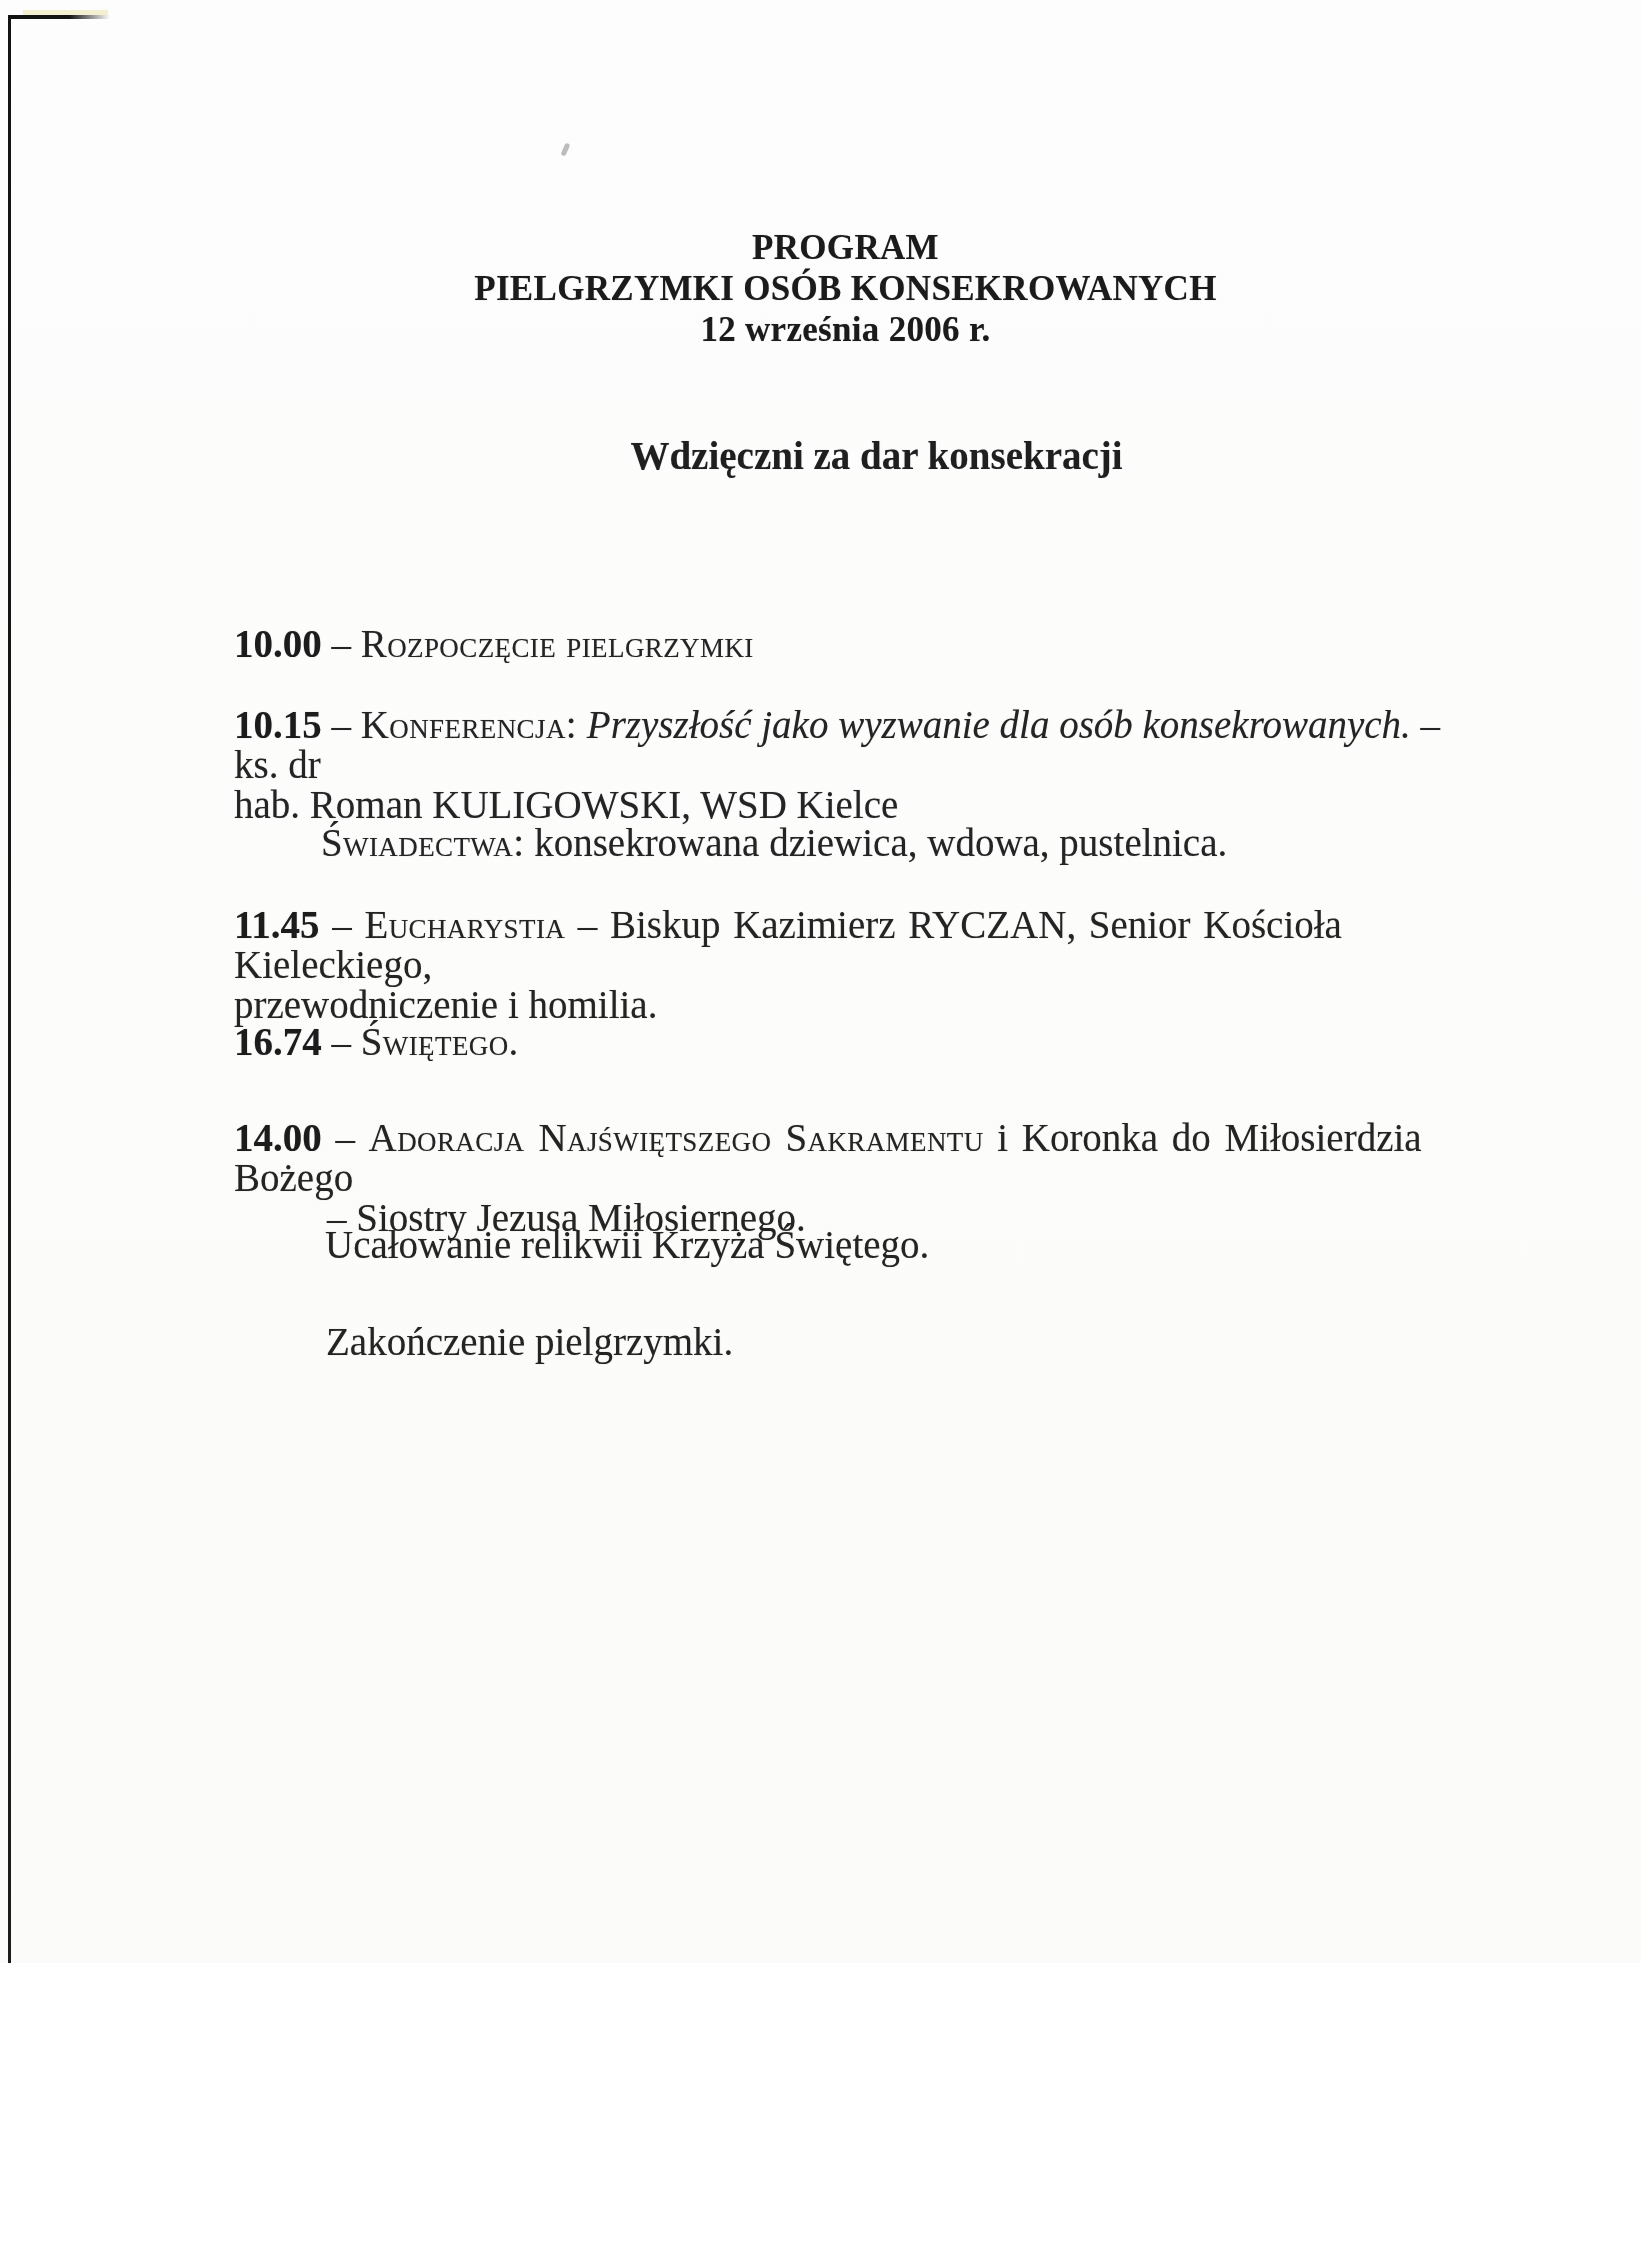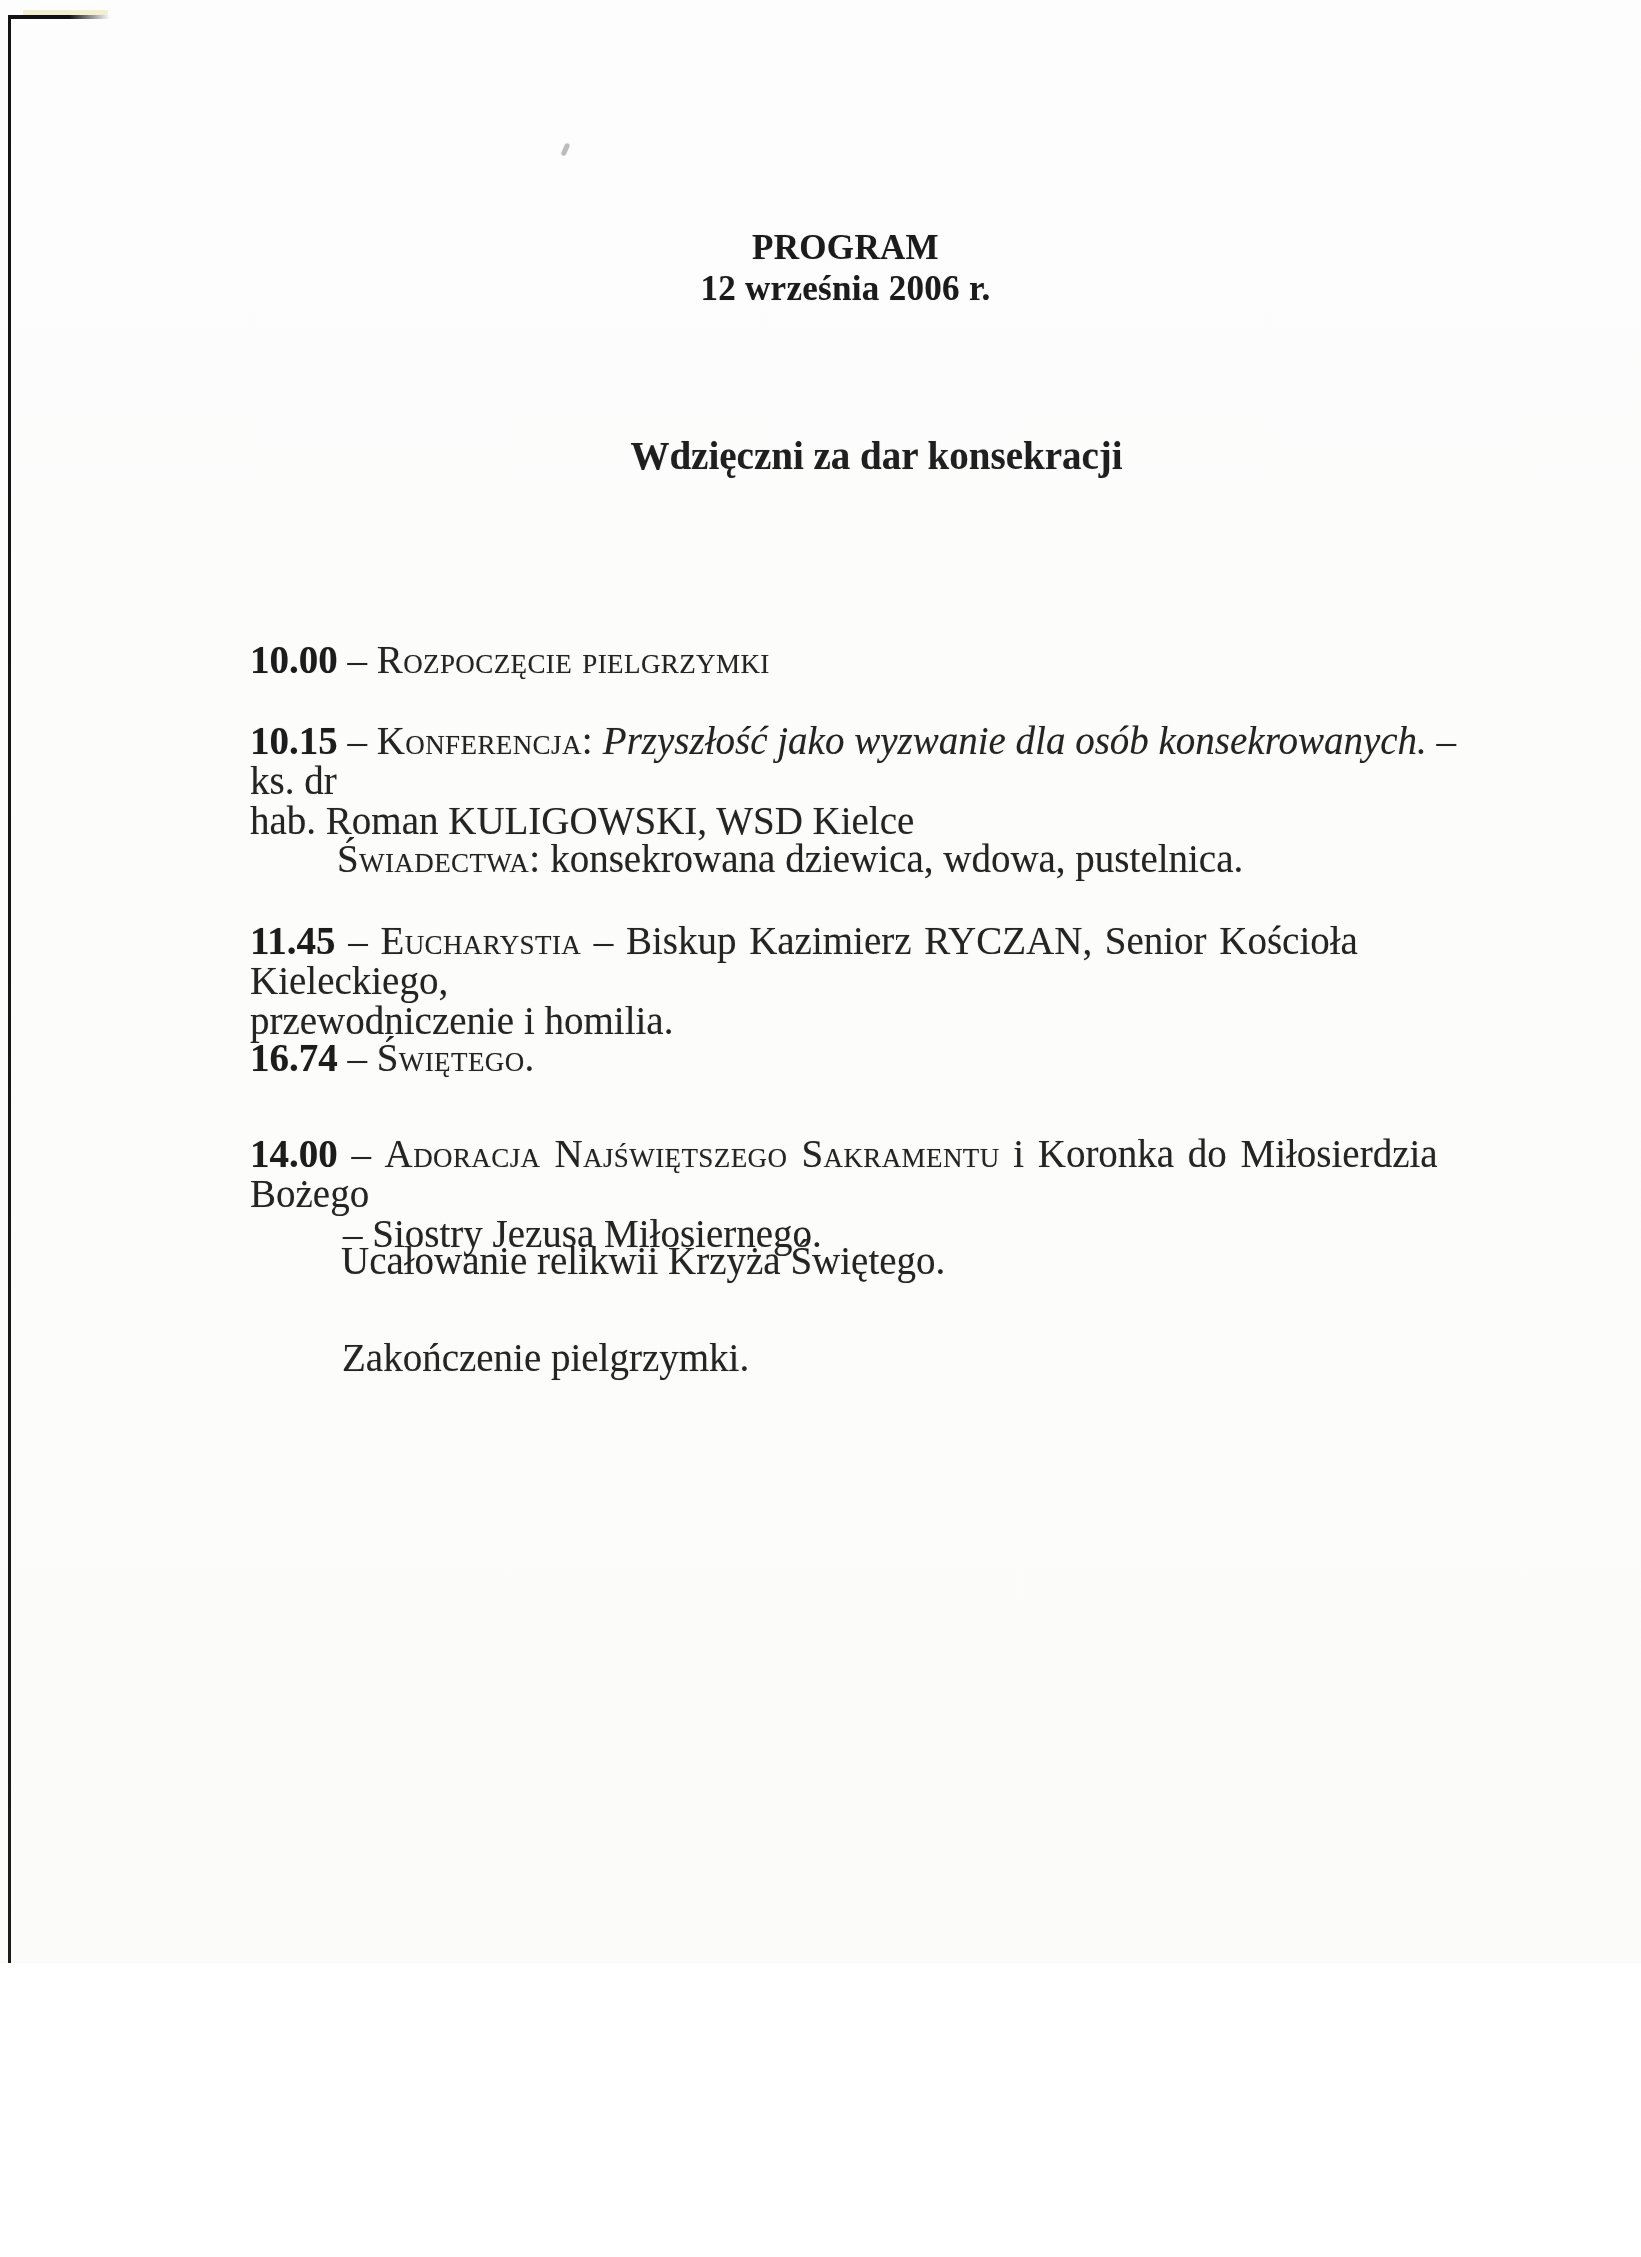--- a/index.html
+++ b/index.html
@@ -78,21 +78,21 @@
     font-size: 39px;
     font-weight: bold;
     color: #1f1f1f;
   }
 
   
   .item {
     position: absolute;
     left: 234px;
     width: 1226px;
-    margin: 16px;
+    margin: 0;
     font-size: 39px;
     line-height: 40px;
     color: #242424;
   }
   .time { font-weight: bold; color: #1c1c1c; }
   .sc { font-variant: small-caps; letter-spacing: 0.4px; }
   .it { font-style: italic; }
 
   .p1 { top: 624px; }
   .p2 { top: 705px; }
@@ -112,20 +112,21 @@
 <div class="page">
 
   <div class="scan-cream"></div>
   <div class="scan-line-h"></div>
   <div class="scan-line-v"></div>
   <div class="speck-1"></div>
   <div class="speck-2"></div>
 
   <header class="title-block">
     <div>PROGRAM</div>
+    <div>PIELGRZYMKI OSÓB KONSEKROWANYCH</div>
     <div>12 września 2006 r.</div>
   </header>
 
   <div class="subtitle">Wdzięczni za dar konsekracji</div>
 
   <main>
 
     <p class="item p1"><span class="time">10.00</span><span> – </span><span class="sc">Rozpoczęcie pielgrzymki</span></p>
 
     <p class="item p2"><span class="time">10.15</span><span> – </span><span class="sc">Konferencja:</span><span> </span><span class="it">Przyszłość jako wyzwanie dla osób konsekrowanych.</span><span> – ks. dr</span><br><span>hab. Roman KULIGOWSKI, WSD Kielce</span></p>

